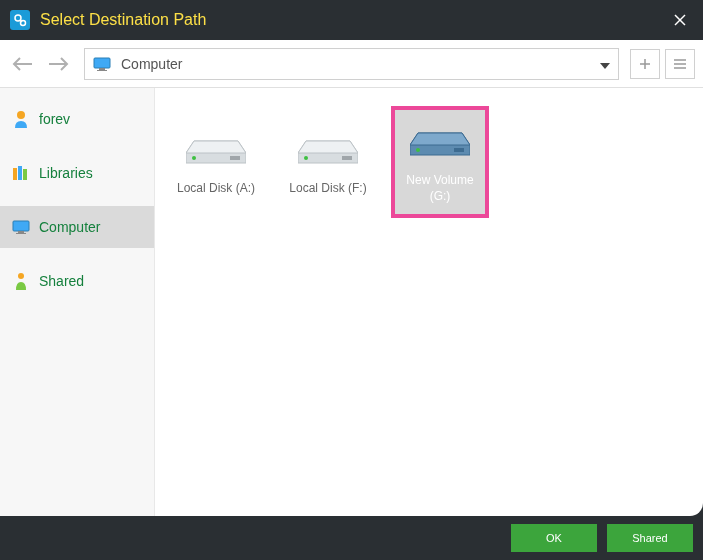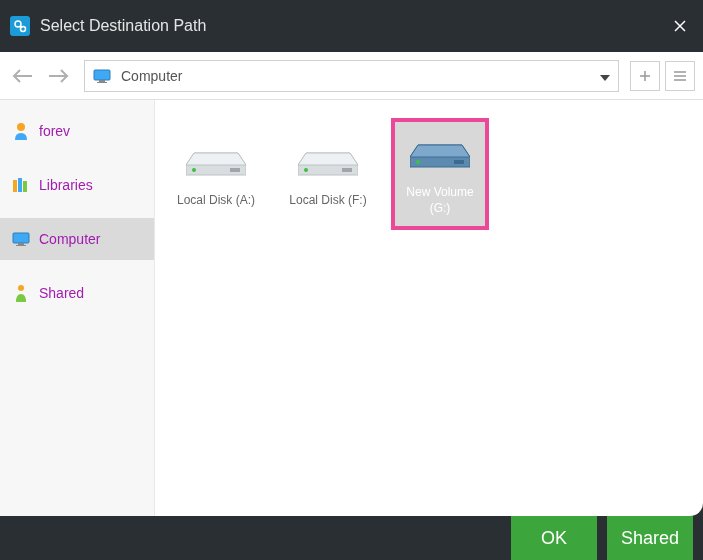--- a/index.html
+++ b/index.html
@@ -7,26 +7,26 @@
       font-family: "Segoe UI", Arial, sans-serif;
       background: #2a2f33;
       width: 703px;
       height: 560px;
       overflow: hidden;
     }
     .window { width: 100%; height: 100%; display: flex; flex-direction: column; }
 
     
     .titlebar {
-      height: 52px;
+      height: 40px;
       background: #2a2f33;
       display: flex;
       align-items: center;
       padding: 0 0 0 10px;
-      color: #e5e5e5;
+      color: #fde047;
       gap: 10px;
     }
     .titlebar-icon {
       width: 20px; height: 20px;
       background: #1b9bd8;
       border-radius: 3px;
       display: flex; align-items: center; justify-content: center;
     }
     .titlebar-title { font-size: 16px; font-weight: 400; flex: 1; }
     .titlebar-close {
@@ -96,21 +96,21 @@
       width: 155px;
       background: #f7f7f7;
       border-right: 1px solid #e8e8e8;
       padding-top: 10px;
     }
     .sidebar-item {
       height: 42px;
       display: flex; align-items: center;
       padding: 0 12px;
       gap: 9px;
-      color: #a21caf;
+      color: #15803d;
       font-size: 14px;
       cursor: pointer;
       margin-bottom: 12px;
     }
     .sidebar-item.selected { background: #dadada; }
     .sidebar-icon { width: 18px; height: 18px; flex-shrink: 0; display: flex; align-items: center; justify-content: center; }
 
     
     .main {
       flex: 1;
@@ -135,23 +135,23 @@
 
     
     .footer {
       height: 44px;
       background: #2a2f33;
       display: flex; align-items: center; justify-content: flex-end;
       padding: 0 10px;
       gap: 10px;
     }
     .btn {
-      min-width: 86px; height: 44px;
-      display: flex; align-items: center; justify-content: center;
-      font-size: 18px; color: #fff;
+      min-width: 86px; height: 28px;
+      display: flex; align-items: center; justify-content: center;
+      font-size: 11px; color: #fff;
       cursor: pointer;
       border: none;
     }
     .btn-ok { background: #3ca53c; }
     .btn-cancel { background: #3ca53c; }
   </style>
 </head>
 <body>
 
 <div class="window">

